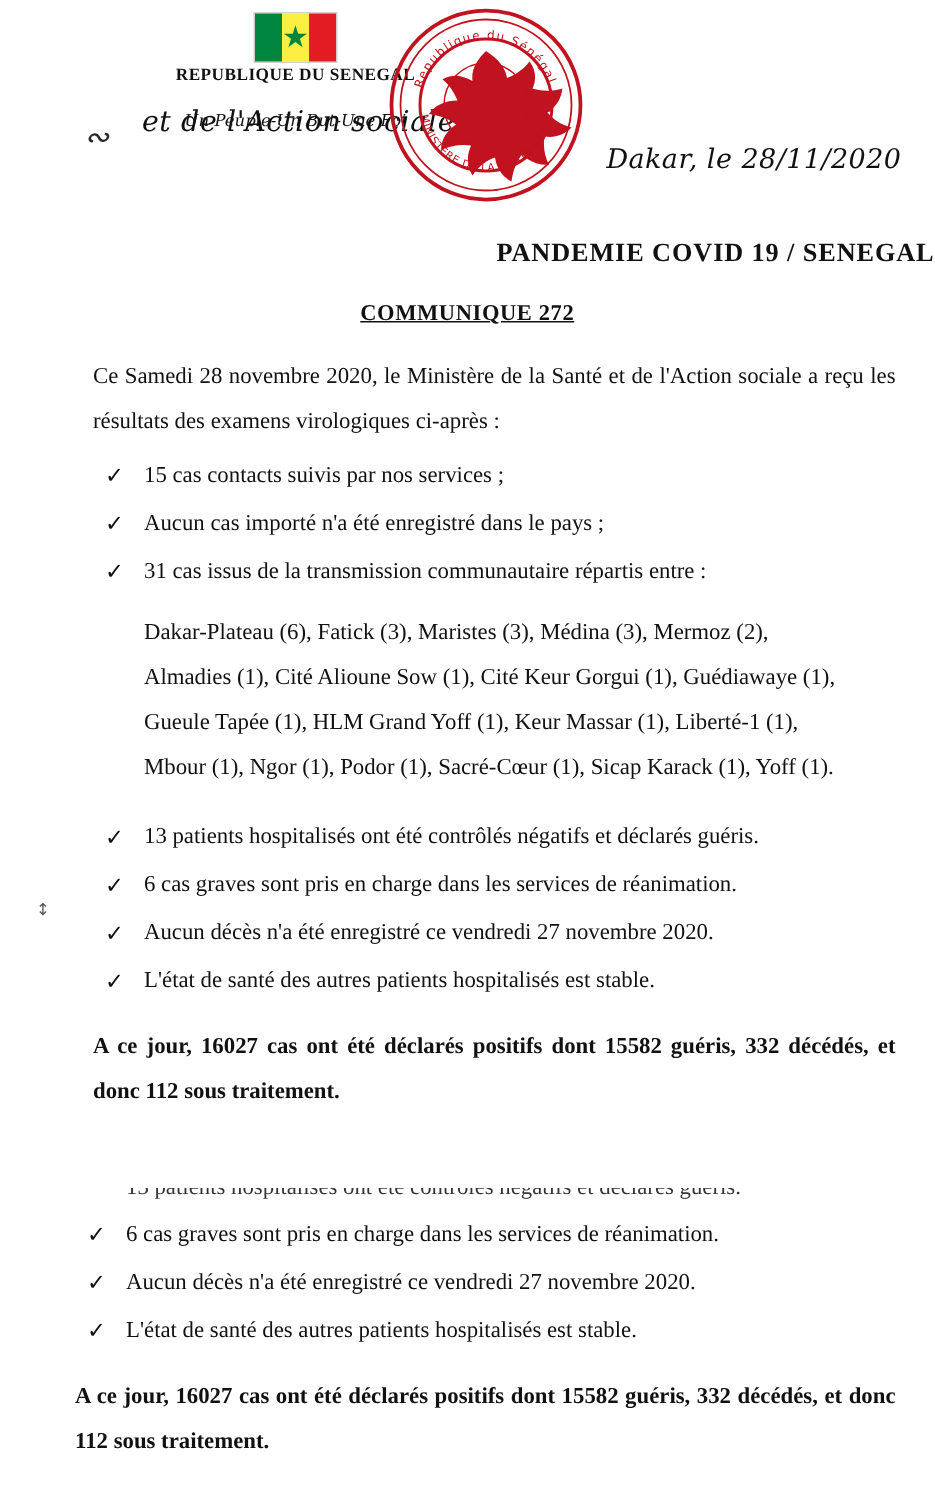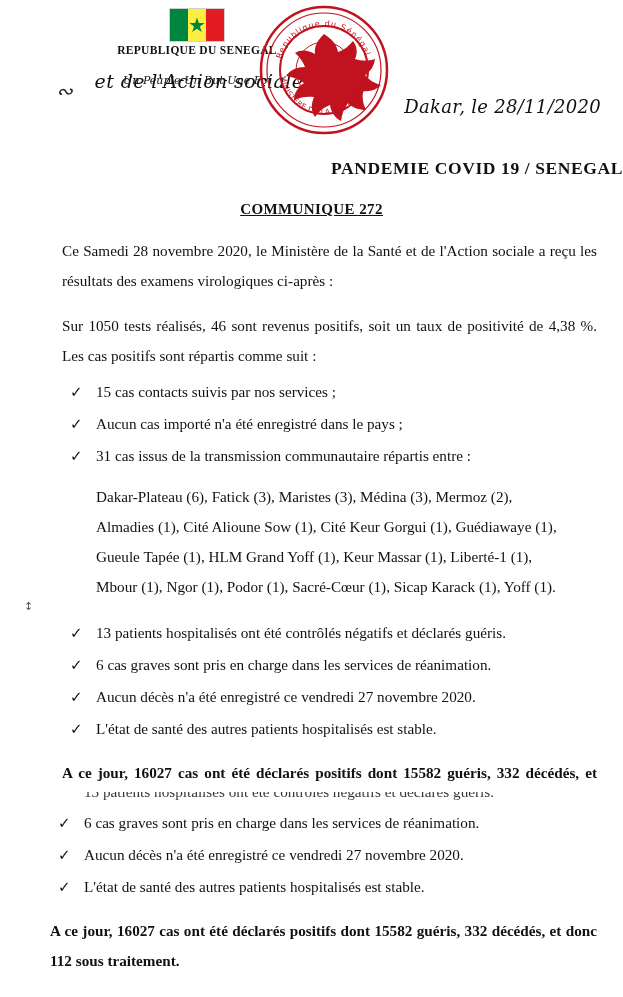--- a/index.html
+++ b/index.html
@@ -237,23 +237,20 @@
 
 <div class="doc-title">PANDEMIE COVID 19 / SENEGAL</div>
 <div class="doc-subtitle">COMMUNIQUE 272</div>
 
 <div class="body">
 
   <p class="para">
     <span>Ce </span><b>Samedi 28 novembre 2020</b><span>, le Ministère de la Santé et de l'Action sociale a reçu les résultats des examens virologiques ci-après :</span>
   </p>
 
-  <p class="para">
-    <span>Sur </span><b>1050</b><span> tests réalisés, </span><b>46</b><span> sont revenus </span><b>positifs</b><span>, soit un taux de </span><b>positivité de 4,38 %</b><span>. Les cas positifs sont répartis comme suit :</span>
-  </p>
 
   <ul class="checklist">
     <li>
       <span class="check">✓</span>
       <b>15 cas contacts</b><span> suivis par nos services ;</span>
     </li>
     <li>
       <span class="check">✓</span>
       <b>Aucun cas importé</b><span> n'a été enregistré dans le pays ;</span>
     </li>

